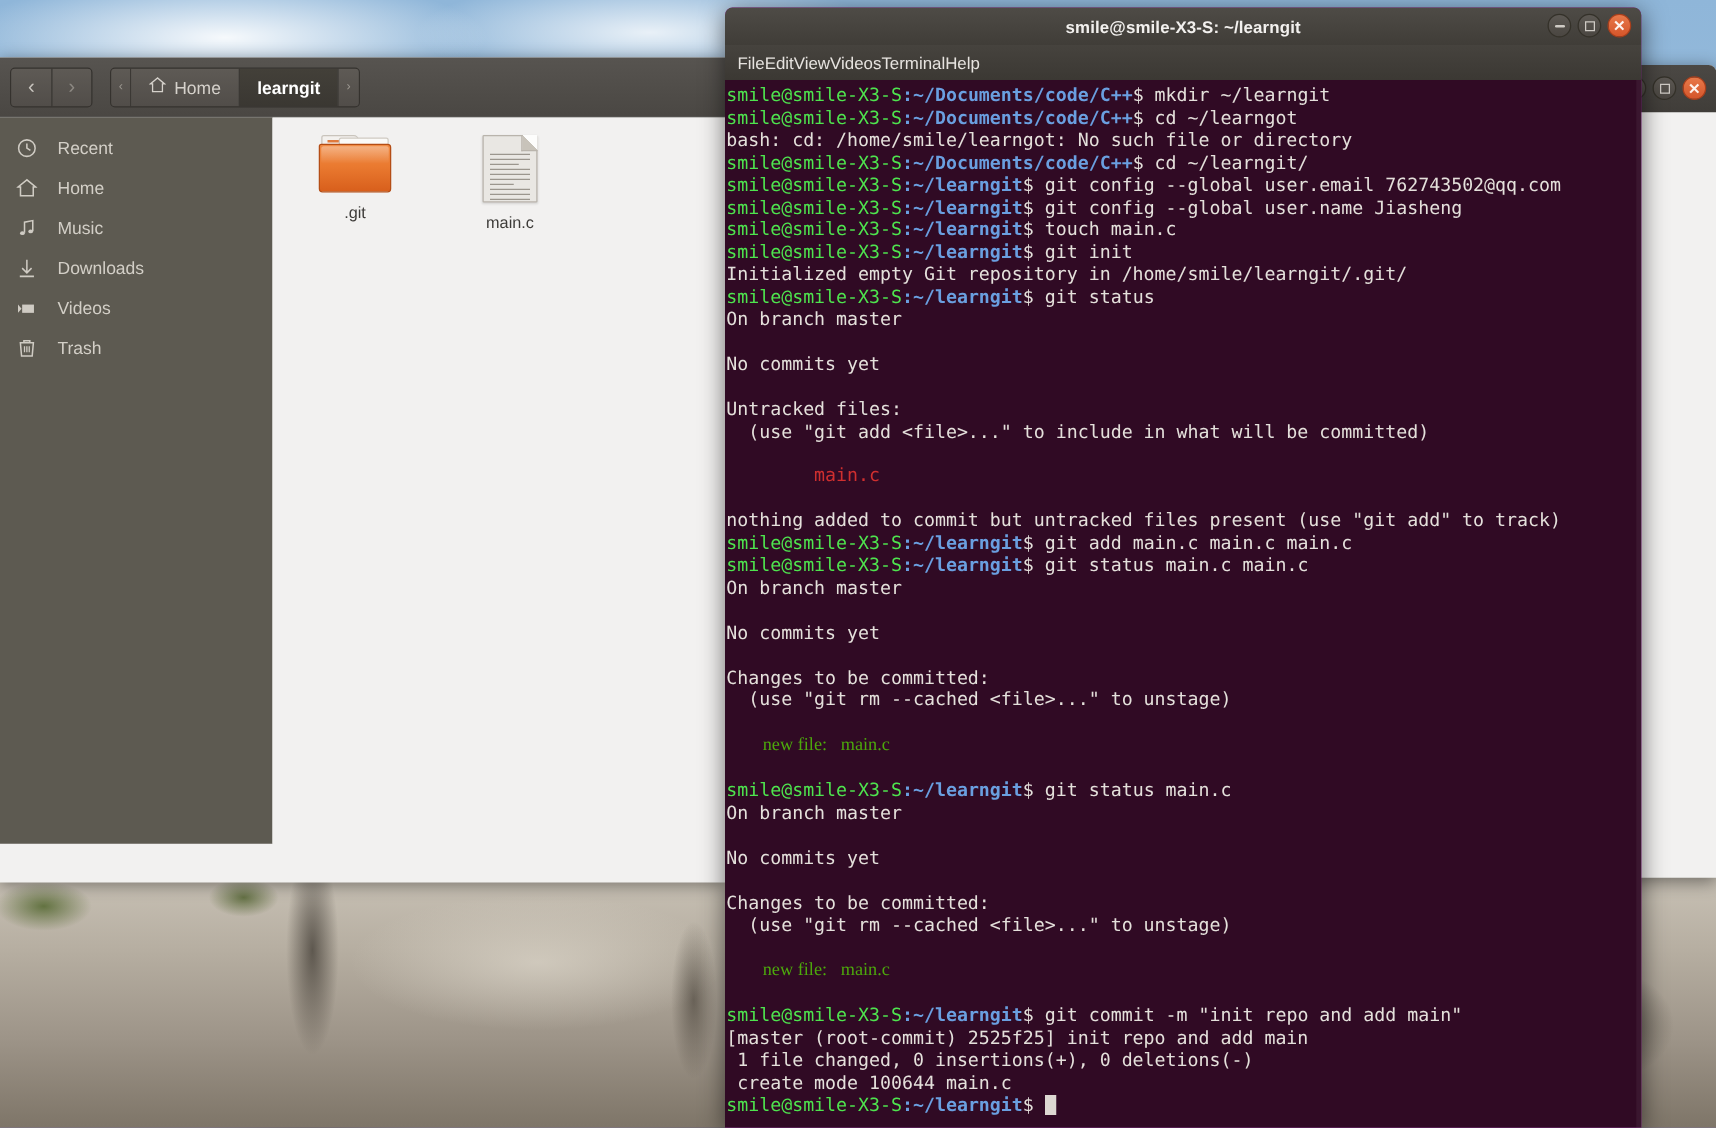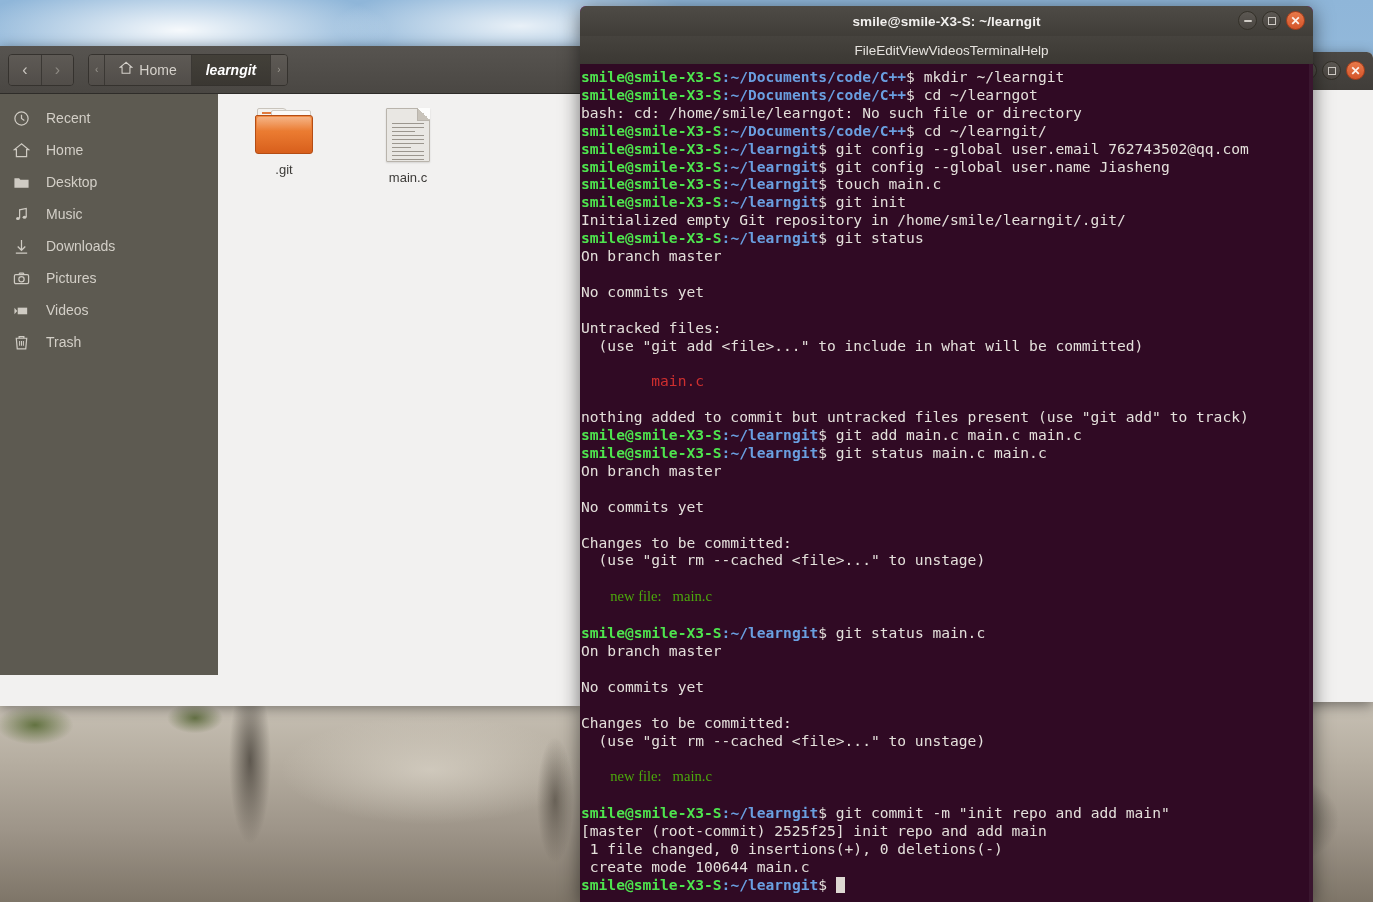--- a/index.html
+++ b/index.html
@@ -109,21 +109,21 @@
   .crumbs { display:flex; margin-left:14px; border:1px solid #35322e; border-radius:4px; overflow:hidden; }
   .crumb {
     height:30px; display:flex; align-items:center; gap:6px;
     padding:0 14px; font-size:14px; color:#d5d1cb;
     background:linear-gradient(#5e5a55,#514d49);
     border-right:1px solid #3b3834;
   }
   .crumb.arrow { padding:0 6px; color:#9b9790; font-size:10px; }
   .crumb.active {
     background:linear-gradient(#434039,#3a3732);
-    color:#fff; font-weight:bold;font-style:italic;
+    color:#fff; font-weight:bold;
   }
   .crumb:last-child { border-right:none; }
 
   #files-body { display:flex; height:581px;border-radius:19px; }
   #sidebar {
     width:218px; background:#5d5a51; padding-top:8px; flex:none;
   }
   .side-item {
     height:32px; display:flex; align-items:center; gap:14px;
     padding-left:10px; color:#d3cfc7; font-size:14px;
@@ -188,32 +188,32 @@
     display:flex; align-items:center; justify-content:center;
     position:relative;
   }
   #term-title .t {
     font-size:13.5px; color:#f2f0ee; font-weight:bold;
     letter-spacing:.1px;
   }
   #term-ctrls { position:absolute; right:8px; top:5px; display:flex; gap:5px; }
   #term-menu {
     height:28px; background:linear-gradient(#46433e,#3b3833);
-    display:flex; align-items:center; padding-left:10px; gap:0;justify-content:center;
+    display:flex; align-items:center; padding-left:10px; gap:0;
   }
   #term-menu span { font-size:13.5px; color:#e6e3df; }
   #term-screen {
     position:absolute; left:0; top:58px; right:0; bottom:0;
     background:#300a24; padding:4px 0 0 0;
     font-family:"DejaVu Sans Mono", monospace;
     font-size:14.6px; line-height:17.9px;
     white-space:pre; overflow:hidden;
   }
   #term-screen .ln { padding-left:1px; color:#e4e0db; }
-  .c-user   { color:#4ee44e; font-weight:bold; }
+  .c-user   { color:#4ee44e; font-weight:normal; }
   .c-path   { color:#6a9fe0; font-weight:bold;text-align:center; }
   .c-dollar { color:#e4e0db; }
   .c-red    { color:#cf2f2f; }
   .c-green  { color:#4ca80c;font-family:Liberation Serif, serif; }
   .cursor { display:inline-block; width:9px; height:16px; background:#ddd8d2; vertical-align:-3px; }
   #term-scroll {
     position:absolute; right:0; top:58px; width:4px; bottom:0;
     background:rgba(255,255,255,.05);
   }
 </style>
@@ -284,28 +284,20 @@
 
       <div class="side-item">
         <span class="ico">
           <svg width="17" height="17" viewBox="0 0 18 18">
               <path d="M9 2 L1.6 8 h2 v7.5 h10.8 V8 h2 Z" fill="none" stroke="#cfcbc3" stroke-width="1.3"></path>
             </svg>
         </span>
         <span>Home</span>
       </div>
 
-      <div class="side-item">
-        <span class="ico">
-          <svg width="17" height="17" viewBox="0 0 18 18">
-              <path d="M1.5 4.5 h5 l1.3 1.6 h8.7 v8.4 h-15 Z" fill="#cfcbc3"></path>
-            </svg>
-        </span>
-        <span>Desktop</span>
-      </div>
 
 
       <div class="side-item">
         <span class="ico">
           <svg width="17" height="17" viewBox="0 0 18 18">
               <path d="M7 13 V4 l7-1.4 v9" fill="none" stroke="#cfcbc3" stroke-width="1.3"></path>
               <ellipse cx="5.2" cy="13.3" rx="2" ry="1.6" fill="#cfcbc3"></ellipse>
               <ellipse cx="12.2" cy="11.8" rx="2" ry="1.6" fill="#cfcbc3"></ellipse>
             </svg>
         </span>
@@ -314,30 +306,20 @@
 
       <div class="side-item">
         <span class="ico">
           <svg width="17" height="17" viewBox="0 0 18 18">
               <path d="M9 2 v10 M5 9 l4 4 4-4 M3 16 h12" fill="none" stroke="#cfcbc3" stroke-width="1.3"></path>
             </svg>
         </span>
         <span>Downloads</span>
       </div>
 
-      <div class="side-item">
-        <span class="ico">
-          <svg width="17" height="17" viewBox="0 0 18 18">
-              <rect x="1.5" y="5" width="15" height="9.5" rx="1.4" fill="none" stroke="#cfcbc3" stroke-width="1.3"></rect>
-              <path d="M6 5 l1.2-1.8 h3.6 L12 5" fill="none" stroke="#cfcbc3" stroke-width="1.3"></path>
-              <circle cx="9" cy="9.8" r="2.8" fill="none" stroke="#cfcbc3" stroke-width="1.3"></circle>
-            </svg>
-        </span>
-        <span>Pictures</span>
-      </div>
 
       <div class="side-item">
         <span class="ico">
           <svg width="17" height="17" viewBox="0 0 18 18">
               <rect x="5" y="6" width="10" height="7" fill="#cfcbc3"></rect>
               <path d="M1.5 6 l3 3.5 -3 3.5 Z" fill="#cfcbc3"></path>
             </svg>
         </span>
         <span>Videos</span>
       </div>

